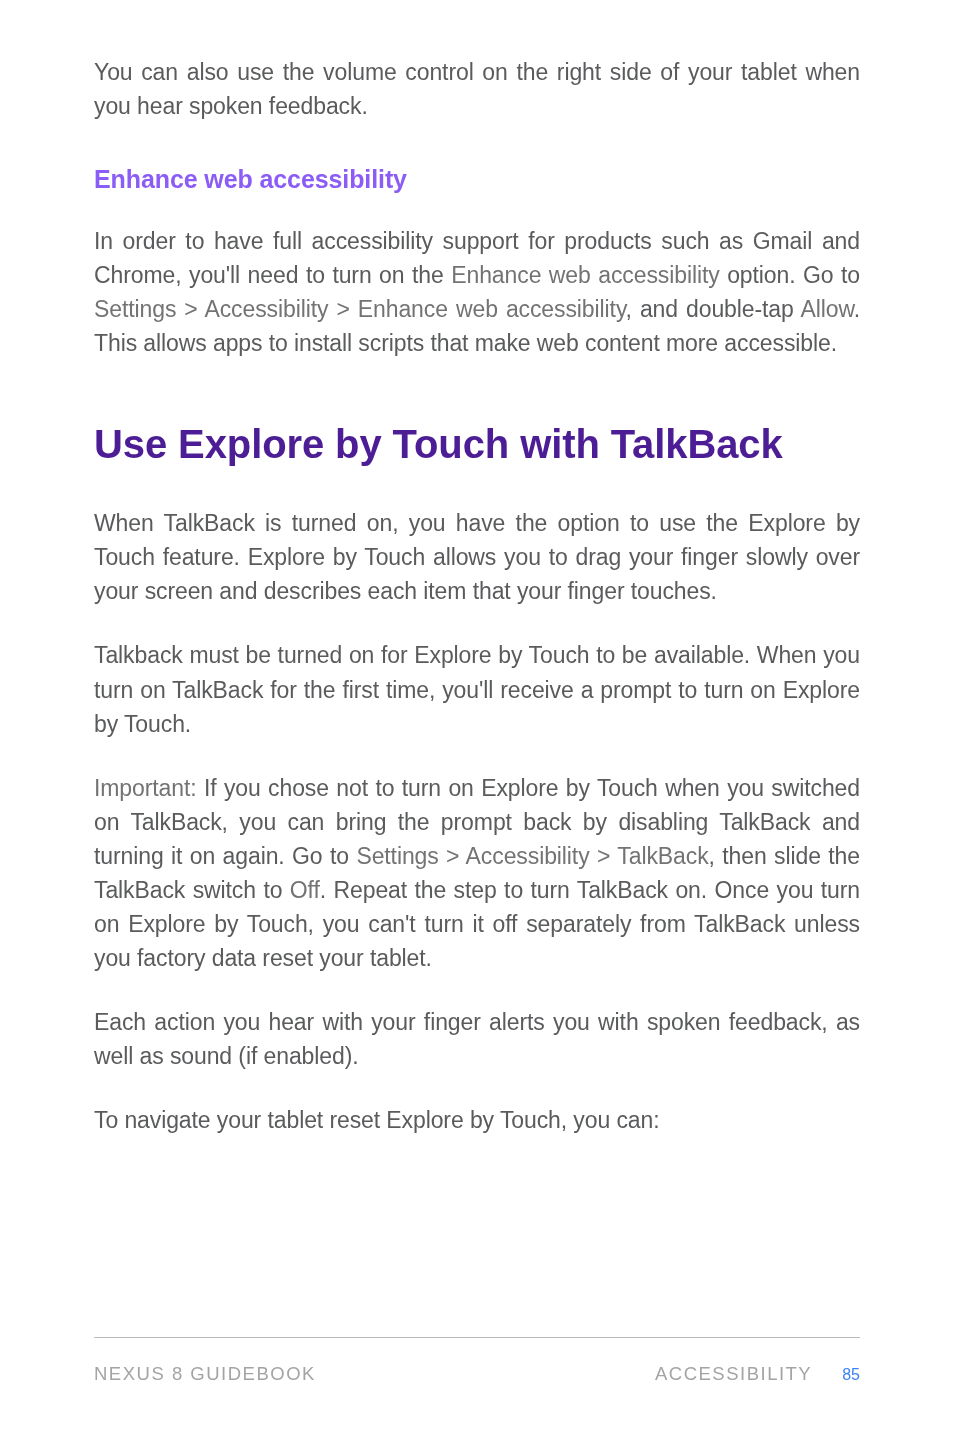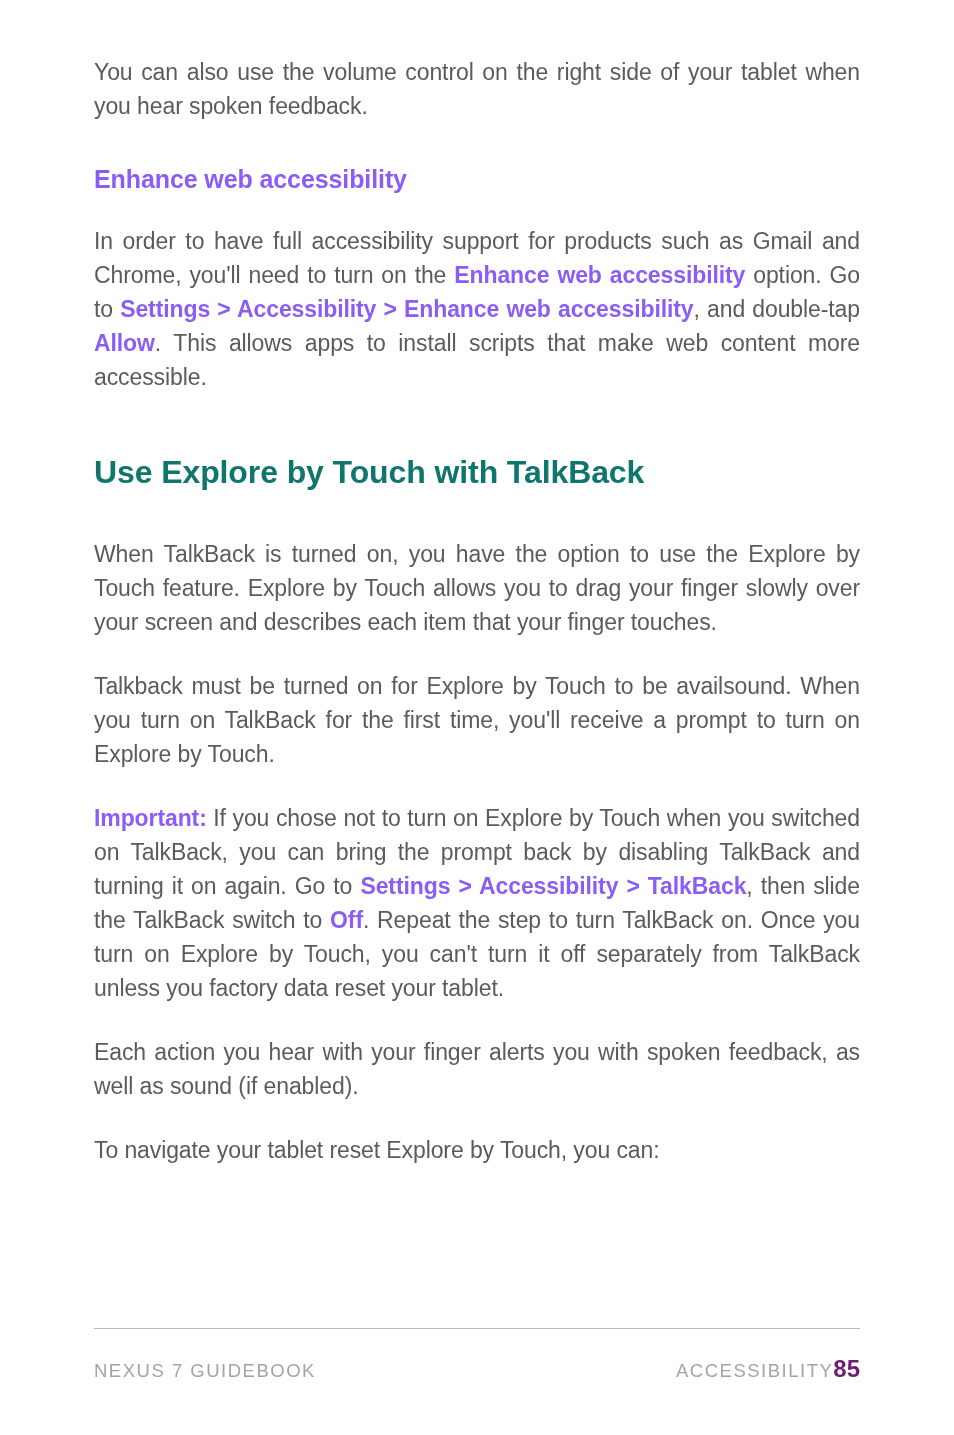--- a/index.html
+++ b/index.html
@@ -21,78 +21,78 @@
     .h3 {
       font-weight: 700;
       color: #8b5cf6;
       font-size: 25px;
       margin-top: 38px;
       margin-bottom: 26px;
       text-align: left;
     }
     .h2 {
       font-weight: 700;
-      color: #0f766e;
-      font-size: 32px;
+      color: #4c1d95;
+      font-size: 40px;
       margin-top: 55px;
-      margin-bottom: 40px;
+      margin-bottom: 32px;
       text-align: left;
     }
-    .bold { font-weight: 700; color: #8b5cf6; }
+    .bold { font-weight: 400; color: #737373; }
     .footer {
       position: absolute;
       left: 94px;
       right: 94px;
       bottom: 48px;
     }
     .footer-rule {
       border: none;
       border-top: 1px solid #b9babb;
       margin-bottom: 22px;
     }
     .footer-line {
       display: flex;
       justify-content: space-between;
       align-items: baseline;
       font-size: 18.5px;
       letter-spacing: 1.5px;
       color: #a3a4a5;
     }
     .footer-left { }
-    .footer-right { display: flex; align-items: baseline; }
-    .page-no { font-weight: 700; color: #701a75; font-size: 24px; letter-spacing: 0; }
+    .footer-right { display: flex; align-items: baseline; gap: 30px; }
+    .page-no { font-weight: 400; color: #3b82f6; font-size: 16px; letter-spacing: 0; }
     .inline { display: inline; }
   </style>
 </head>
 <body>
 
 <p class="para">You can also use the volume control on the right side of your tab­let when you hear spoken feedback.</p>
 
 <h3 class="h3">Enhance web accessibility</h3>
 
 <p class="para">
   <span class="inline">In order to have full accessibility support for products such as Gmail and Chrome,  you'll need to turn on the </span><span class="inline bold">Enhance web ac­cessibility</span><span class="inline"> option. Go to </span><span class="inline bold">Settings &gt; Accessibility &gt; Enhance web accessibility</span><span class="inline">, and double-tap </span><span class="inline bold">Allow</span><span class="inline">. This allows apps to install scripts that make web content more accessible.</span>
 </p>
 
 <h2 class="h2">Use Explore by Touch with TalkBack</h2>
 
 <p class="para">When TalkBack is turned on, you have the option to use the Ex­plore by Touch feature. Explore by Touch allows you to drag your finger slowly over your screen and describes each item that your finger touches.</p>
 
-<p class="para">Talkback must be turned on for Explore by Touch to be avail­sound. When you turn on TalkBack for the first time, you'll receive a prompt to turn on Explore by Touch.</p>
+<p class="para">Talkback must be turned on for Explore by Touch to be avail­able. When you turn on TalkBack for the first time, you'll receive a prompt to turn on Explore by Touch.</p>
 
 <p class="para">
   <span class="inline bold">Important:</span><span class="inline"> If you chose not to turn on Explore by Touch when you switched on TalkBack, you can bring the prompt back by dis­abling TalkBack and turning it on again. Go to </span><span class="inline bold">Settings &gt; Acces­sibility &gt; TalkBack</span><span class="inline">, then slide the TalkBack switch to </span><span class="inline bold">Off</span><span class="inline">. Repeat the step to turn TalkBack on. Once you turn on Explore by Touch, you can't turn it off separately from TalkBack unless you factory data reset your tablet.</span>
 </p>
 
 <p class="para">Each action you hear with your finger alerts you with spoken feed­back, as well as sound (if enabled).</p>
 
 <p class="para" style="text-align:left;">To navigate your tablet reset Explore by Touch, you can:</p>
 
 <div class="footer">
   <hr class="footer-rule">
   <div class="footer-line">
-    <span class="footer-left">NEXUS 7 GUIDEBOOK</span>
+    <span class="footer-left">NEXUS 8 GUIDEBOOK</span>
     <span class="footer-right">
       <span>ACCESSIBILITY</span>
       <span class="page-no">85</span>
     </span>
   </div>
 </div>
 
 </body></html>

